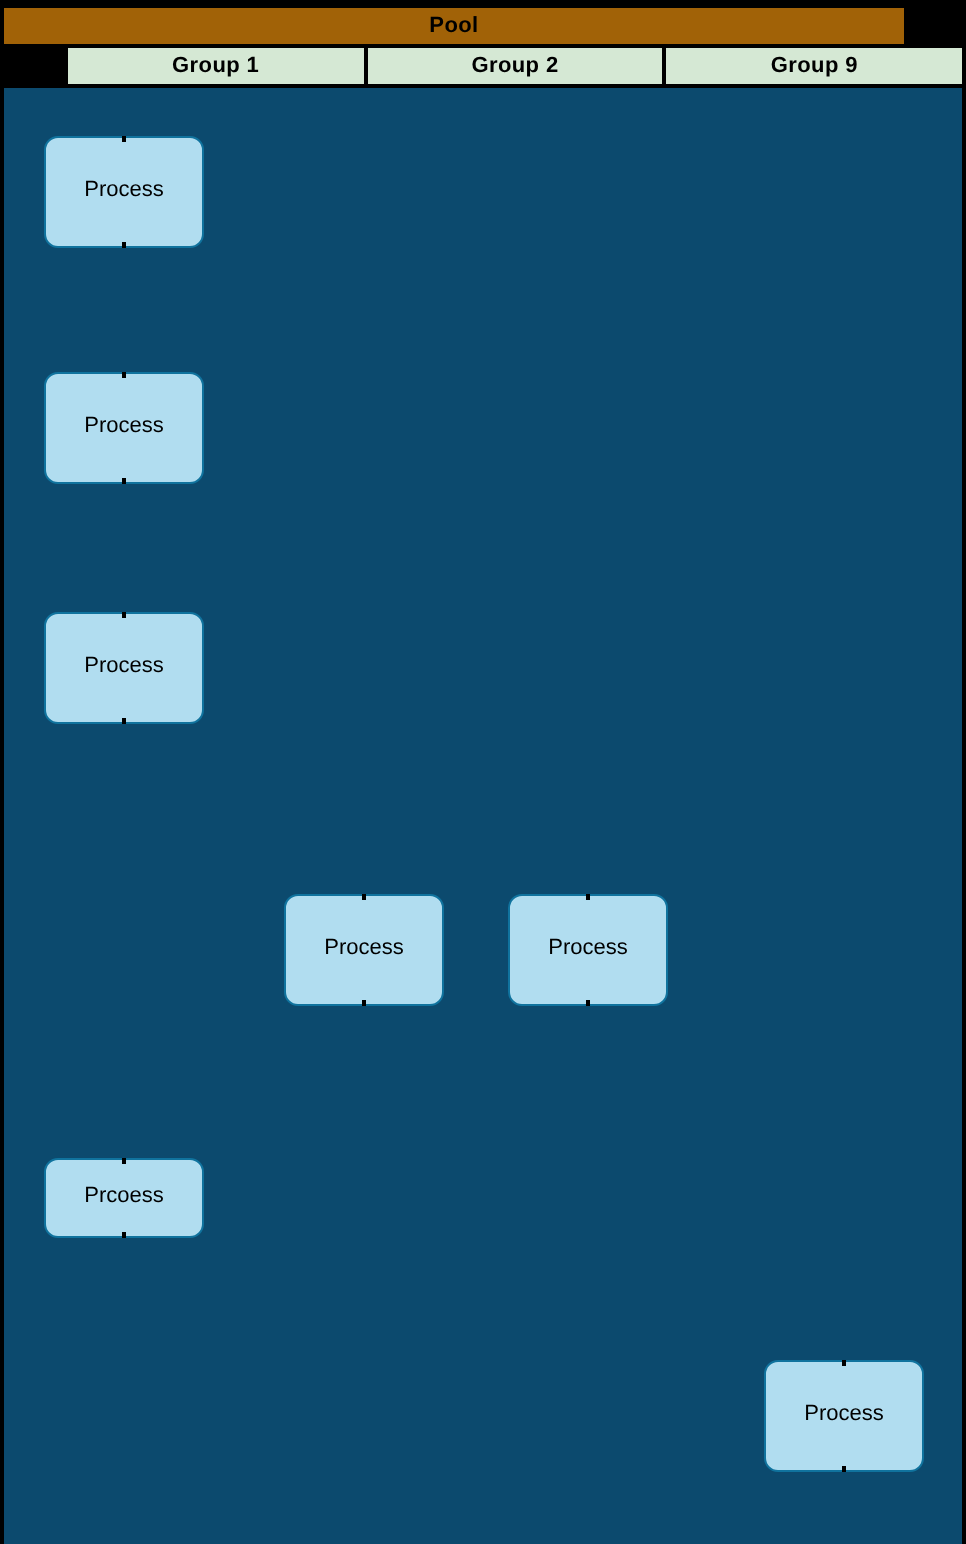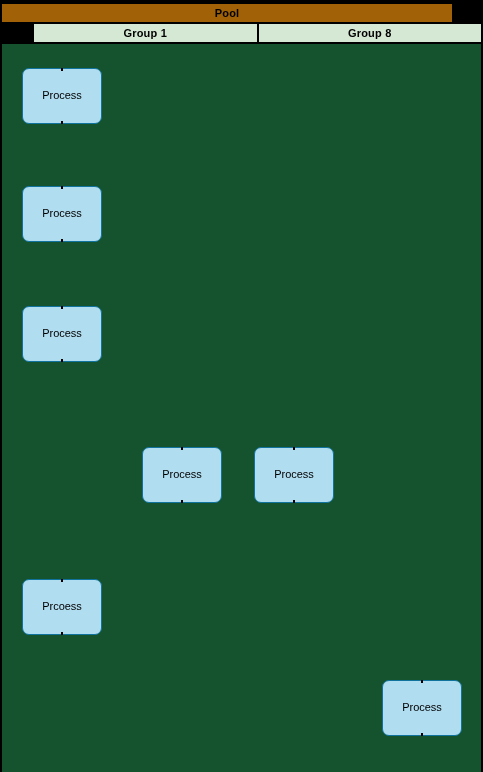--- a/index.html
+++ b/index.html
@@ -73,21 +73,21 @@
   }
   .lane-header:last-child { border-right: none; }
 
   
   #lane-body {
     position: absolute;
     left: 0px;
     top: 40px;
     width: 479px;
     height: 728px;
-    background: #14532d;
+    background: #0c4a6e;
   }
 
   
   .process-node {
     position: absolute;
     box-sizing: border-box;
     background: #b1ddf0;
     border: 1px solid #10739e;
     border-radius: 7px;
     display: flex;
@@ -123,21 +123,24 @@
 
 <div id="pool">
 
   <div id="pool-title">Pool</div>
 
   <div id="lane-headers">
     <div class="lane-header">
       <span>Group 1</span>
     </div>
     <div class="lane-header">
-      <span>Group 8</span>
+      <span>Group 2</span>
+    </div>
+    <div class="lane-header">
+      <span>Group 9</span>
     </div>
   </div>
 
   <div id="lane-body">
       <div class="process-node" style="left: 20px; top: 24px; width: 80px; height: 56px; background: rgb(177, 221, 240); border-color: rgb(16, 115, 158);">
         <span class="port-top"></span>
         <span>Process</span>
         <span class="port-bottom"></span>
       </div>
       <div class="process-node" style="left: 20px; top: 142px; width: 80px; height: 56px; background: rgb(177, 221, 240); border-color: rgb(16, 115, 158);">
@@ -153,21 +156,21 @@
       <div class="process-node" style="left: 140px; top: 403px; width: 80px; height: 56px; background: rgb(177, 221, 240); border-color: rgb(16, 115, 158);">
         <span class="port-top"></span>
         <span>Process</span>
         <span class="port-bottom"></span>
       </div>
       <div class="process-node" style="left: 252px; top: 403px; width: 80px; height: 56px; background: rgb(177, 221, 240); border-color: rgb(16, 115, 158);">
         <span class="port-top"></span>
         <span>Process</span>
         <span class="port-bottom"></span>
       </div>
-      <div class="process-node" style="left: 20px; top: 535px; width: 80px; height: 56px; background: rgb(177, 221, 240); border-color: rgb(16, 115, 158);">
+      <div class="process-node" style="left: 20px; top: 535px; width: 80px; height: 40px; background: rgb(177, 221, 240); border-color: rgb(16, 115, 158);">
         <span class="port-top"></span>
         <span>Prcoess</span>
         <span class="port-bottom"></span>
       </div>
       <div class="process-node" style="left: 380px; top: 636px; width: 80px; height: 56px; background: rgb(177, 221, 240); border-color: rgb(16, 115, 158);">
         <span class="port-top"></span>
         <span>Process</span>
         <span class="port-bottom"></span>
       </div>
     </div>

